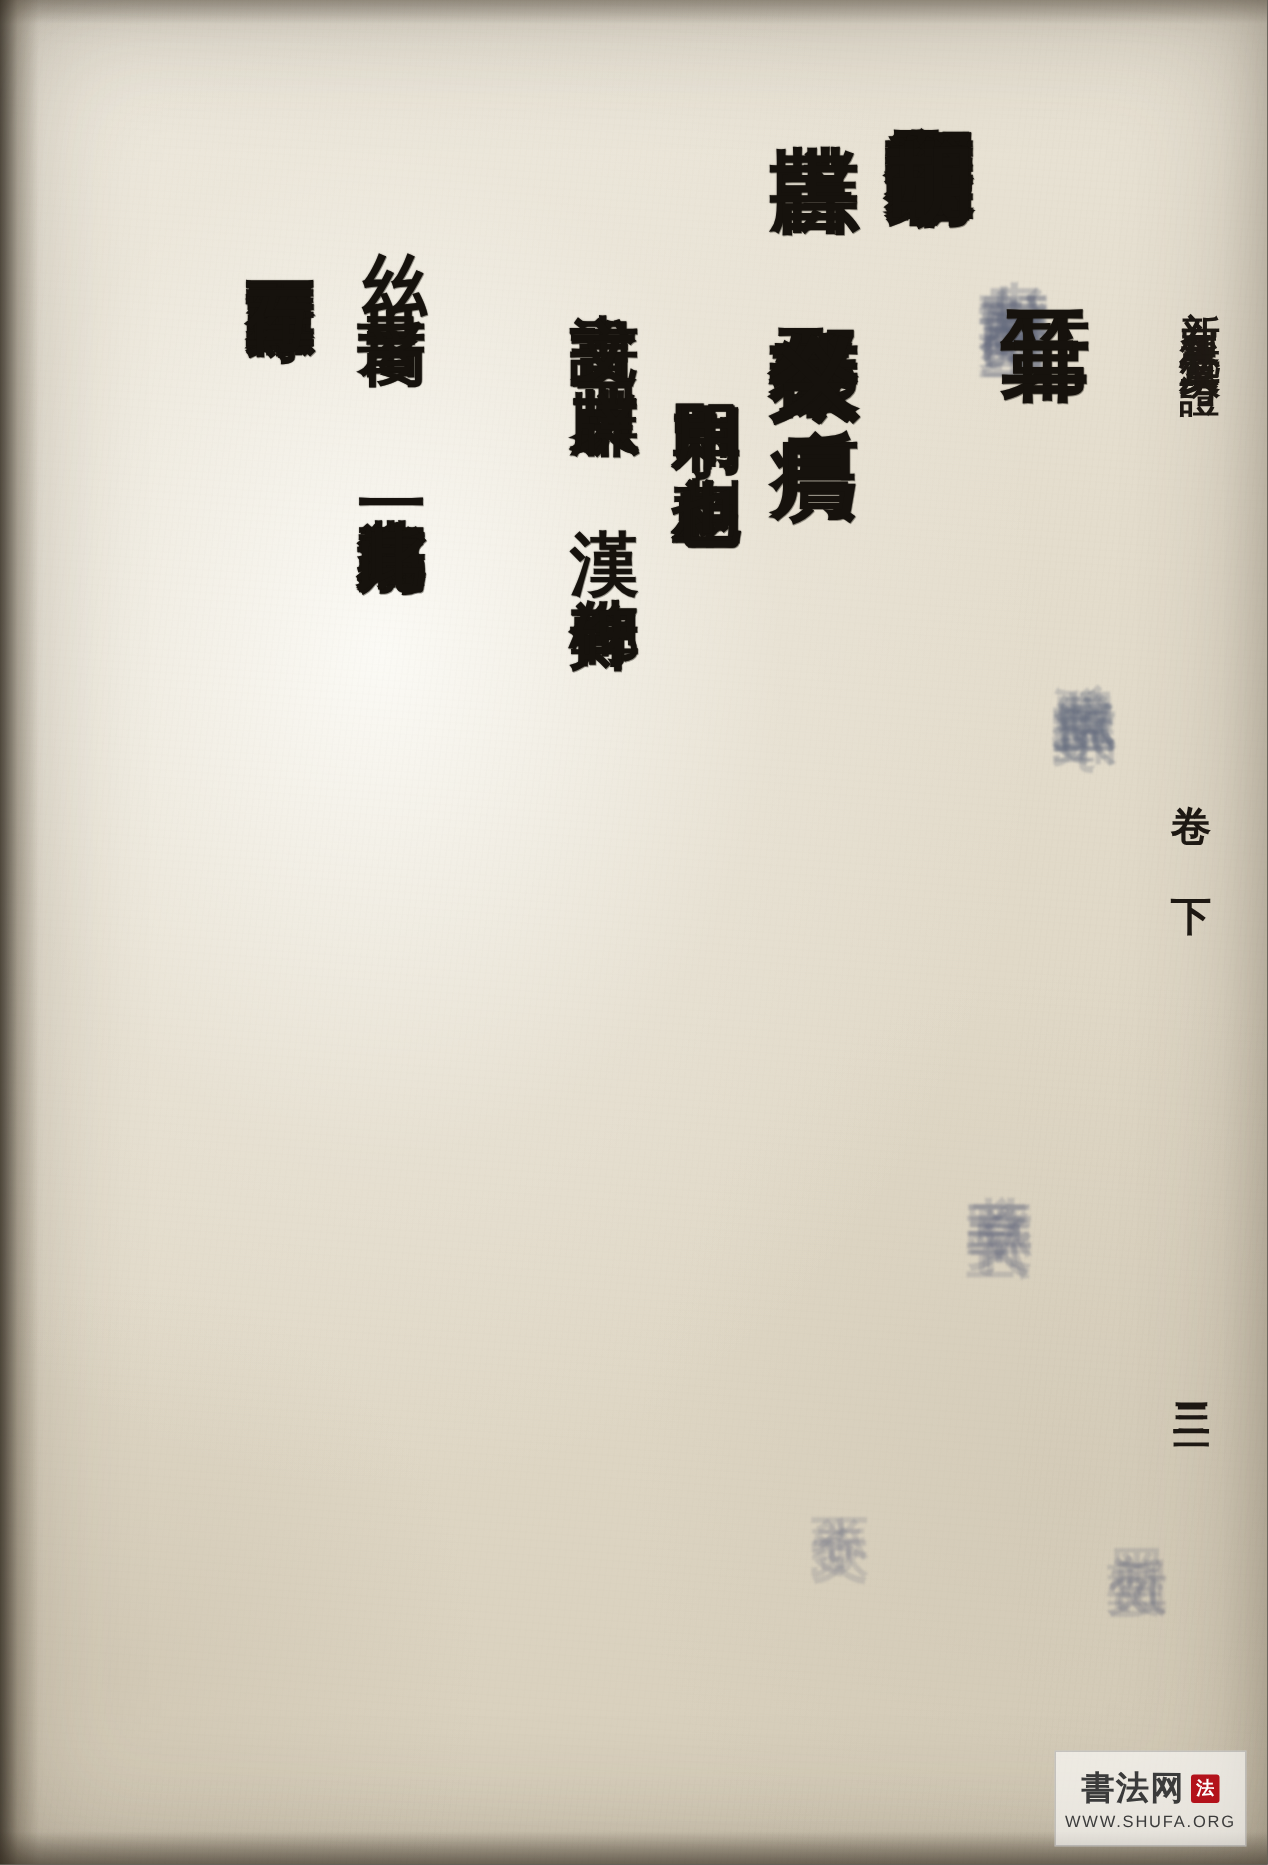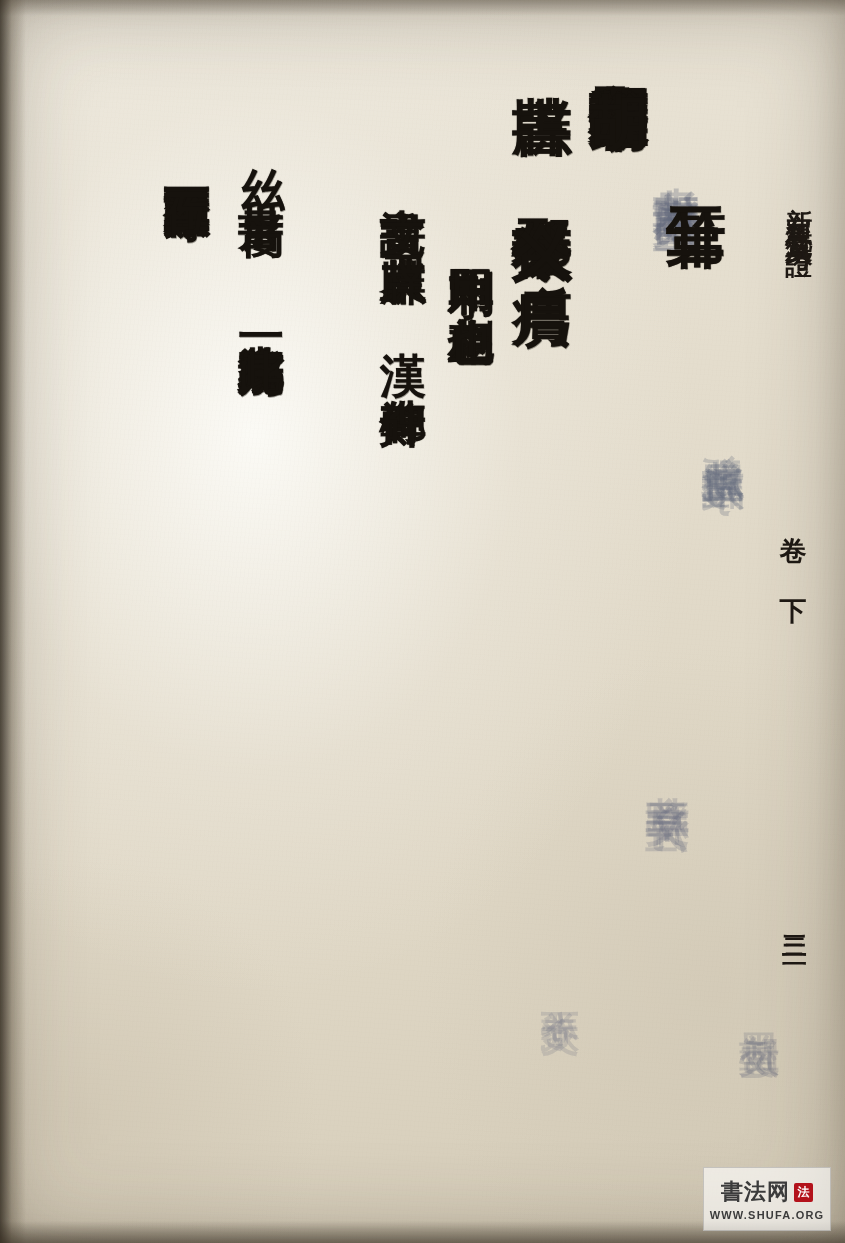--- a/index.html
+++ b/index.html
@@ -152,21 +152,20 @@
     font-weight: 700;
     display: flex; align-items: center; justify-content: center;
     border-radius: 2px;
     font-family: "DejaVu Serif", serif;
   }
   #watermark .wm-url {
     font-family: "Liberation Sans", sans-serif;
     font-size: 11px;
     letter-spacing: 1.2px;
     color: #3b3b3b;
-    font-weight: bold;
   }
 </style>
 </head>
 <body>
 
 <div id="page">
 
   <div id="paper"></div>
   <div id="grain"></div>
 

